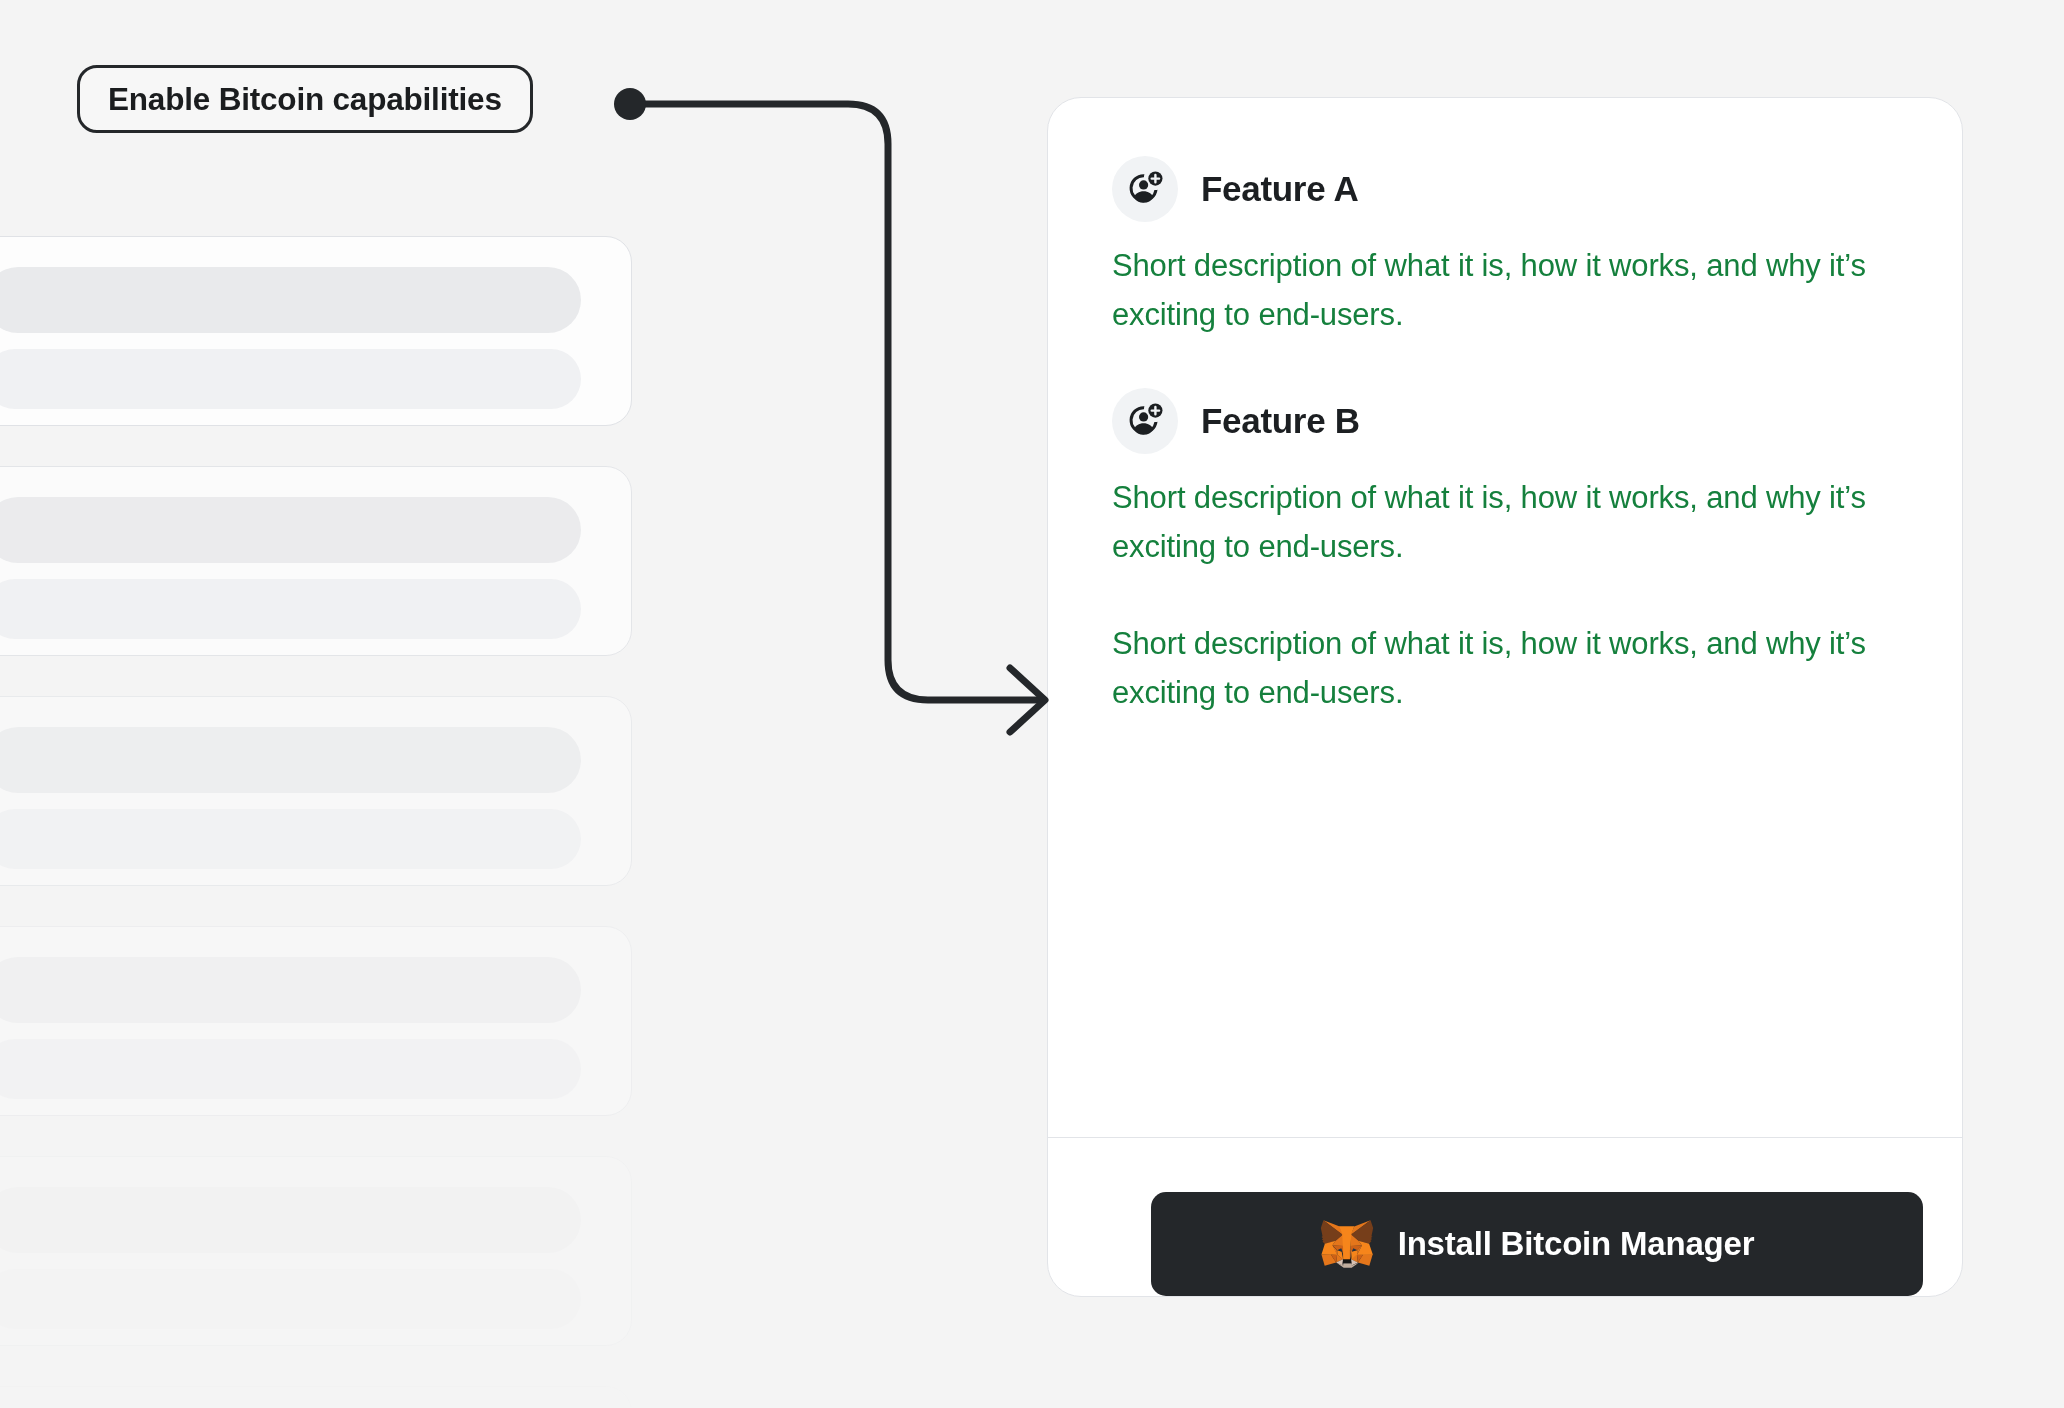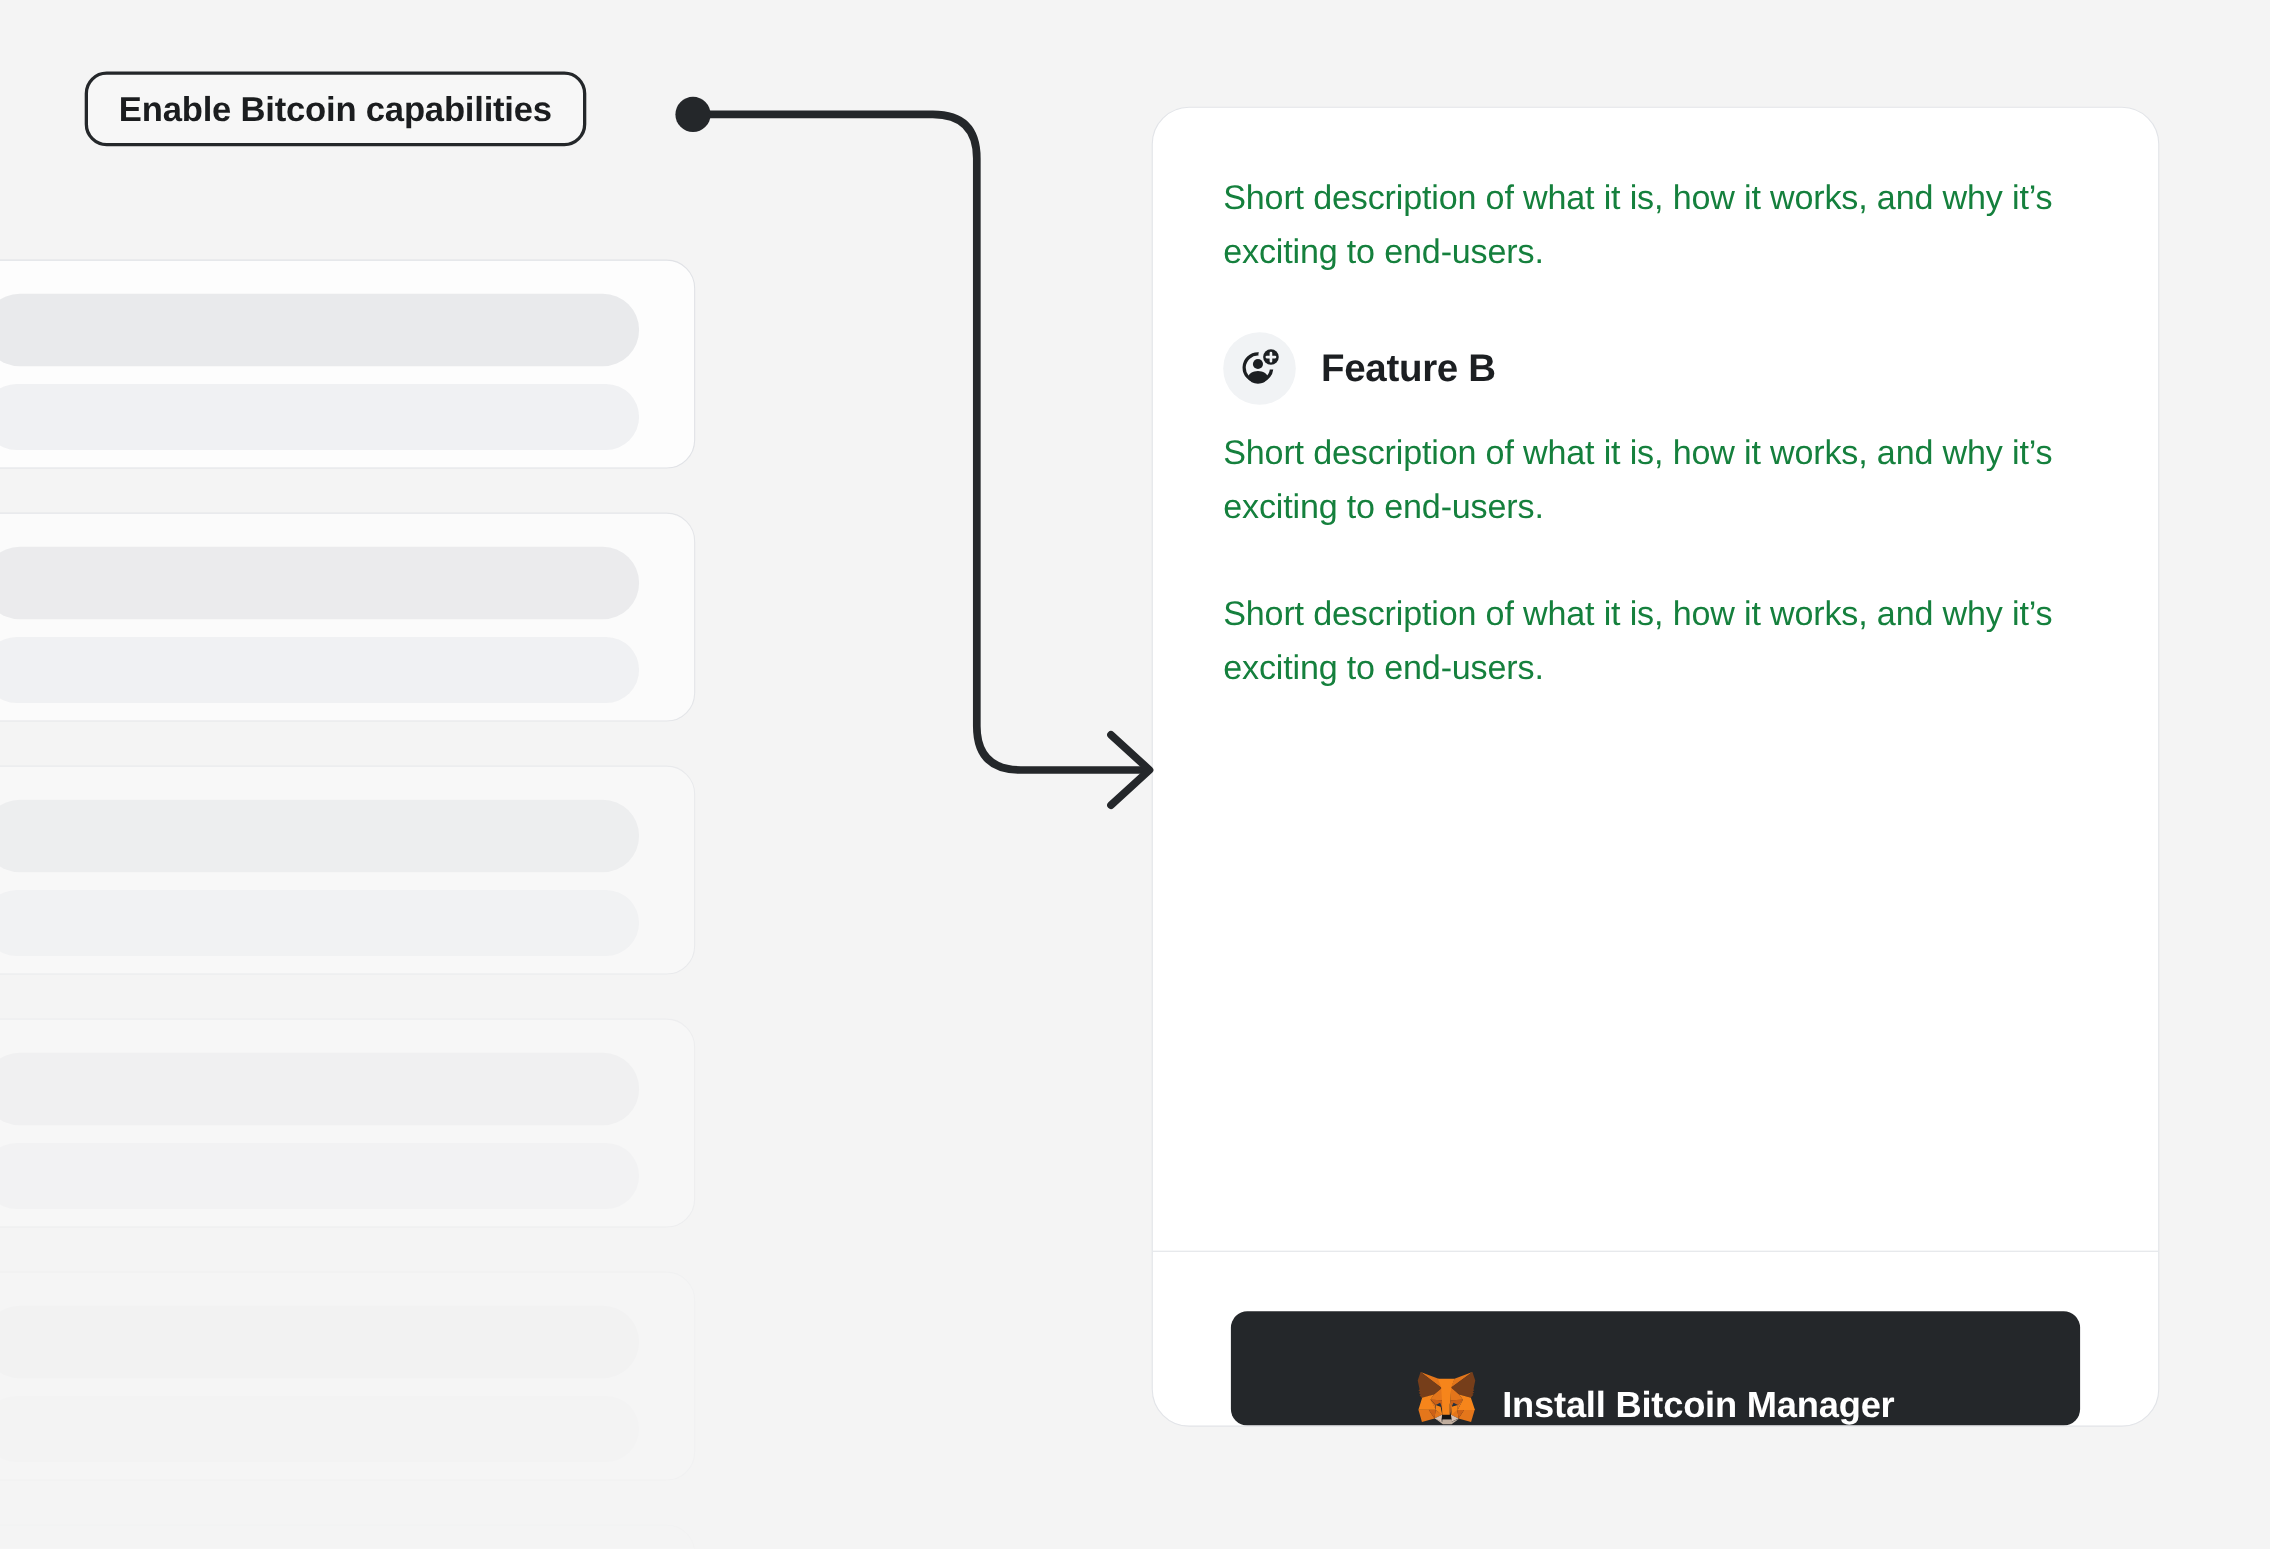--- a/index.html
+++ b/index.html
@@ -161,26 +161,27 @@
     padding: 54px 71px 0 71px;
   }
 
   #install-button {
     width: 100%;
     height: 104px;
     background: #24272a;
     border: none;
     border-radius: 15px;
     display: flex;
-    align-items: flex-end;
+    align-items: center;
     justify-content: center;
     gap: 24px;
     cursor: pointer;
     color: #ffffff;
     font-family: "Liberation Sans", sans-serif;
+    margin-left: 32px;
   }
 
   #install-button .btn-label {
     font-size: 33px;
     font-weight: 700;
     color: #ffffff;
     letter-spacing: -0.2px;
   }
 
   #fox-logo { display: block; width: 54px; height: 50px; }
@@ -231,20 +232,32 @@
   <path d="M 630 104 H 848 Q 888 104 888 144 V 660 Q 888 700 928 700 H 1040" stroke="#24272a" stroke-width="7" fill="none" stroke-linecap="round" stroke-linejoin="round"></path>
   <polyline points="1010,668 1045,700 1010,732" stroke="#24272a" stroke-width="7" fill="none" stroke-linecap="round" stroke-linejoin="round"></polyline>
   <circle cx="630" cy="104" r="16" fill="#24272a"></circle>
 </svg>
 
 <div id="feature-card">
 
   <div id="feature-list">
 
     <div class="feature-item">
+      <div class="feature-head">
+        <span class="feature-icon">
+          <svg width="40" height="40" viewBox="0 0 40 40" fill="none">
+            <path d="M18.6 5.2a14 14 0 1 0 13.9 15.6 8.6 8.6 0 0 1-3.1.1 11 11 0 1 1-10.4-12.6 8.6 8.6 0 0 1 .4-3.1 14 14 0 0 0-0.8 0z" fill="#1c1f22"></path>
+            <circle cx="18.6" cy="15.9" r="4.6" fill="#1c1f22"></circle>
+            <path d="M18.6 22.2c-4.6 0-8.4 2.5-9.6 6a11 11 0 0 0 19.2 0c-1.2-3.5-5-6-9.6-6z" fill="#1c1f22"></path>
+            <circle cx="30.4" cy="9.6" r="7.1" fill="#1c1f22"></circle>
+            <path d="M30.4 5.9v7.4M26.7 9.6h7.4" stroke="#f1f3f5" stroke-width="2.4" stroke-linecap="round"></path>
+          </svg>
+        </span>
+        <span class="feature-title">Feature A</span>
+      </div>
       <div class="feature-desc">Short description of what it is, how it works, and why it’s exciting to end-users.</div>
     </div>
 
     <div class="feature-item">
       <div class="feature-head">
         <span class="feature-icon">
           <svg width="40" height="40" viewBox="0 0 40 40" fill="none">
             <path d="M18.6 5.2a14 14 0 1 0 13.9 15.6 8.6 8.6 0 0 1-3.1.1 11 11 0 1 1-10.4-12.6 8.6 8.6 0 0 1 .4-3.1 14 14 0 0 0-0.8 0z" fill="#1c1f22"></path>
             <circle cx="18.6" cy="15.9" r="4.6" fill="#1c1f22"></circle>
             <path d="M18.6 22.2c-4.6 0-8.4 2.5-9.6 6a11 11 0 0 0 19.2 0c-1.2-3.5-5-6-9.6-6z" fill="#1c1f22"></path>

